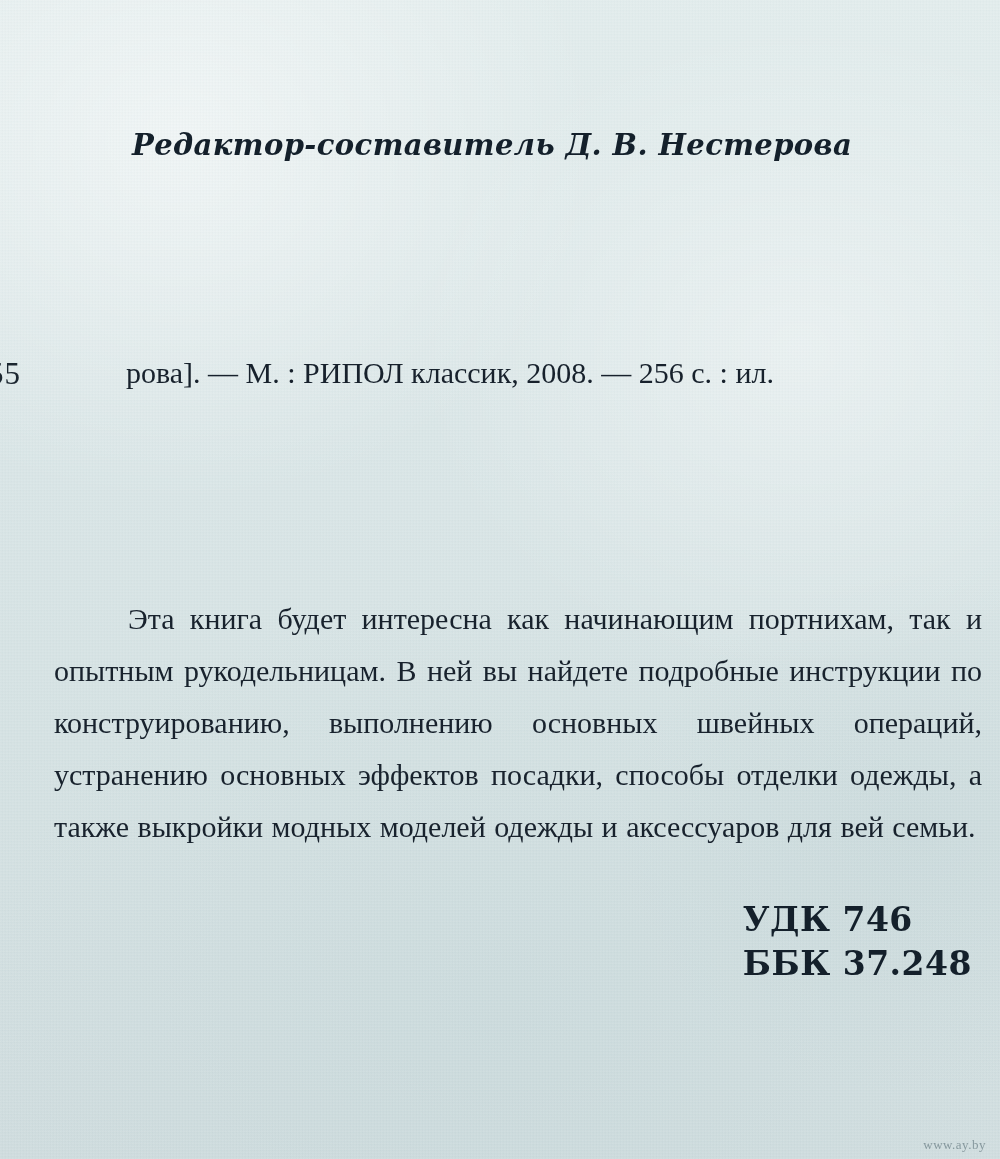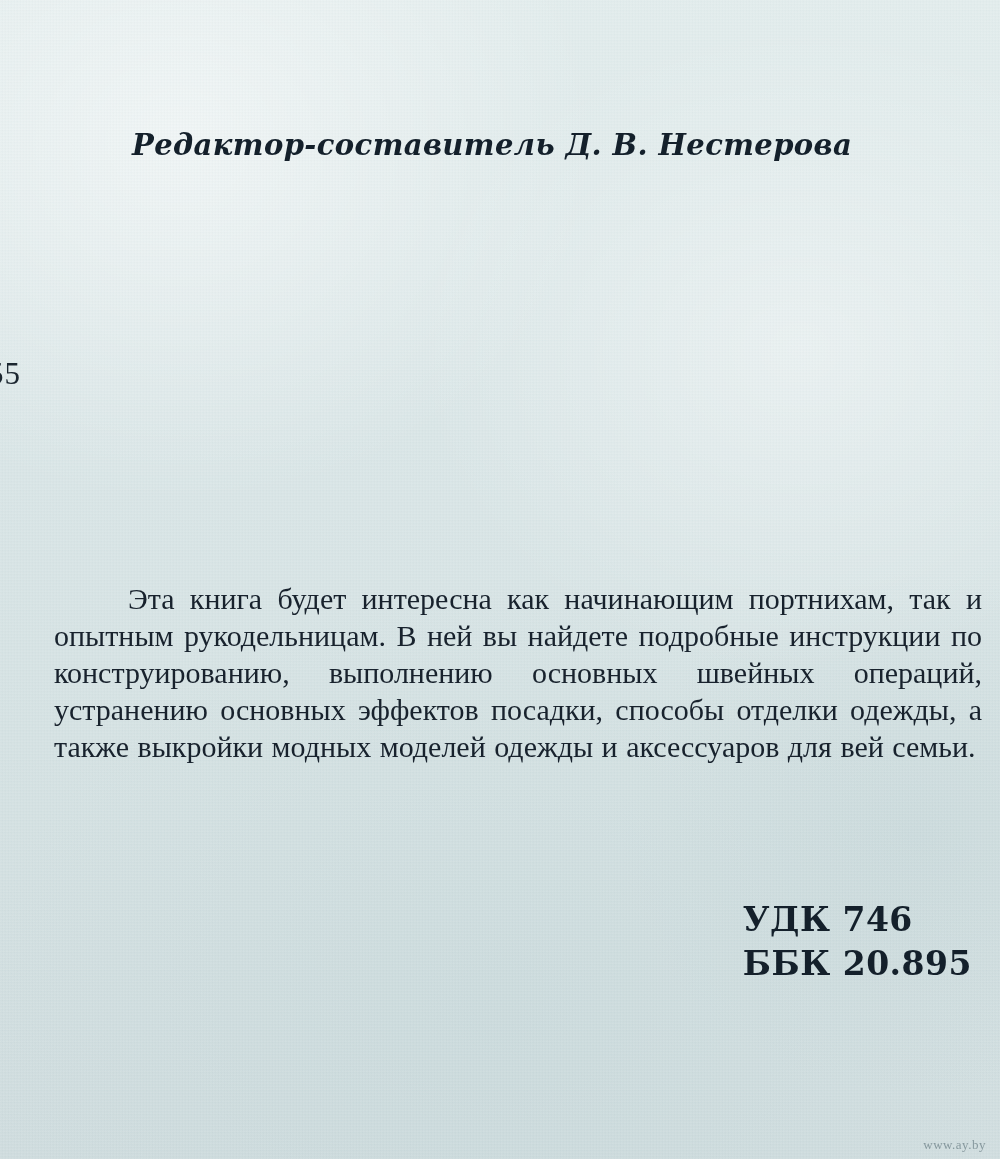--- a/index.html
+++ b/index.html
@@ -97,24 +97,24 @@
     font-size: 31px;
     letter-spacing: 0.4px;
     color: #17212c;
     white-space: nowrap;
   }
 
   
   .annotation {
     position: absolute;
     left: 54px;
-    top: 580px;
+    top: 593px;
     width: 928px;
     font-size: 30px;
-    line-height: 37px;
+    line-height: 52px;
     text-align: justify;
     text-indent: 74px;
     color: #18222d;
     word-spacing: 1px;
   }
 
   
   .codes {
     position: absolute;
     right: 28px;
@@ -147,25 +147,26 @@
 <div class="page">
   <div class="grain"></div>
 
   <div class="content">
 
     <div class="editor-line">Редактор-составитель Д. В. Нестерова</div>
 
     <div class="margin-number">55</div>
 
     <div class="biblio">
+      <div class="biblio-line">рова]. — М. : РИПОЛ классик, 2008. — 256 с. : ил.</div>
     </div>
 
 
     <div class="annotation">Эта книга будет интересна как начинающим портнихам, так и опытным рукодельницам. В ней вы найдете подробные инструкции по конструированию, выполнению основных швейных операций, устранению основных эффектов посадки, способы отделки одежды, а также выкройки модных моделей одежды и аксессуаров для вей семьи.</div>
 
     <div class="codes">
       <div>УДК 746</div>
-      <div>ББК 20.895</div>
+      <div>ББК 37.248</div>
     </div>
 
     <div class="watermark">www.ay.by</div>
   </div>
 </div>
 
 </body></html>

